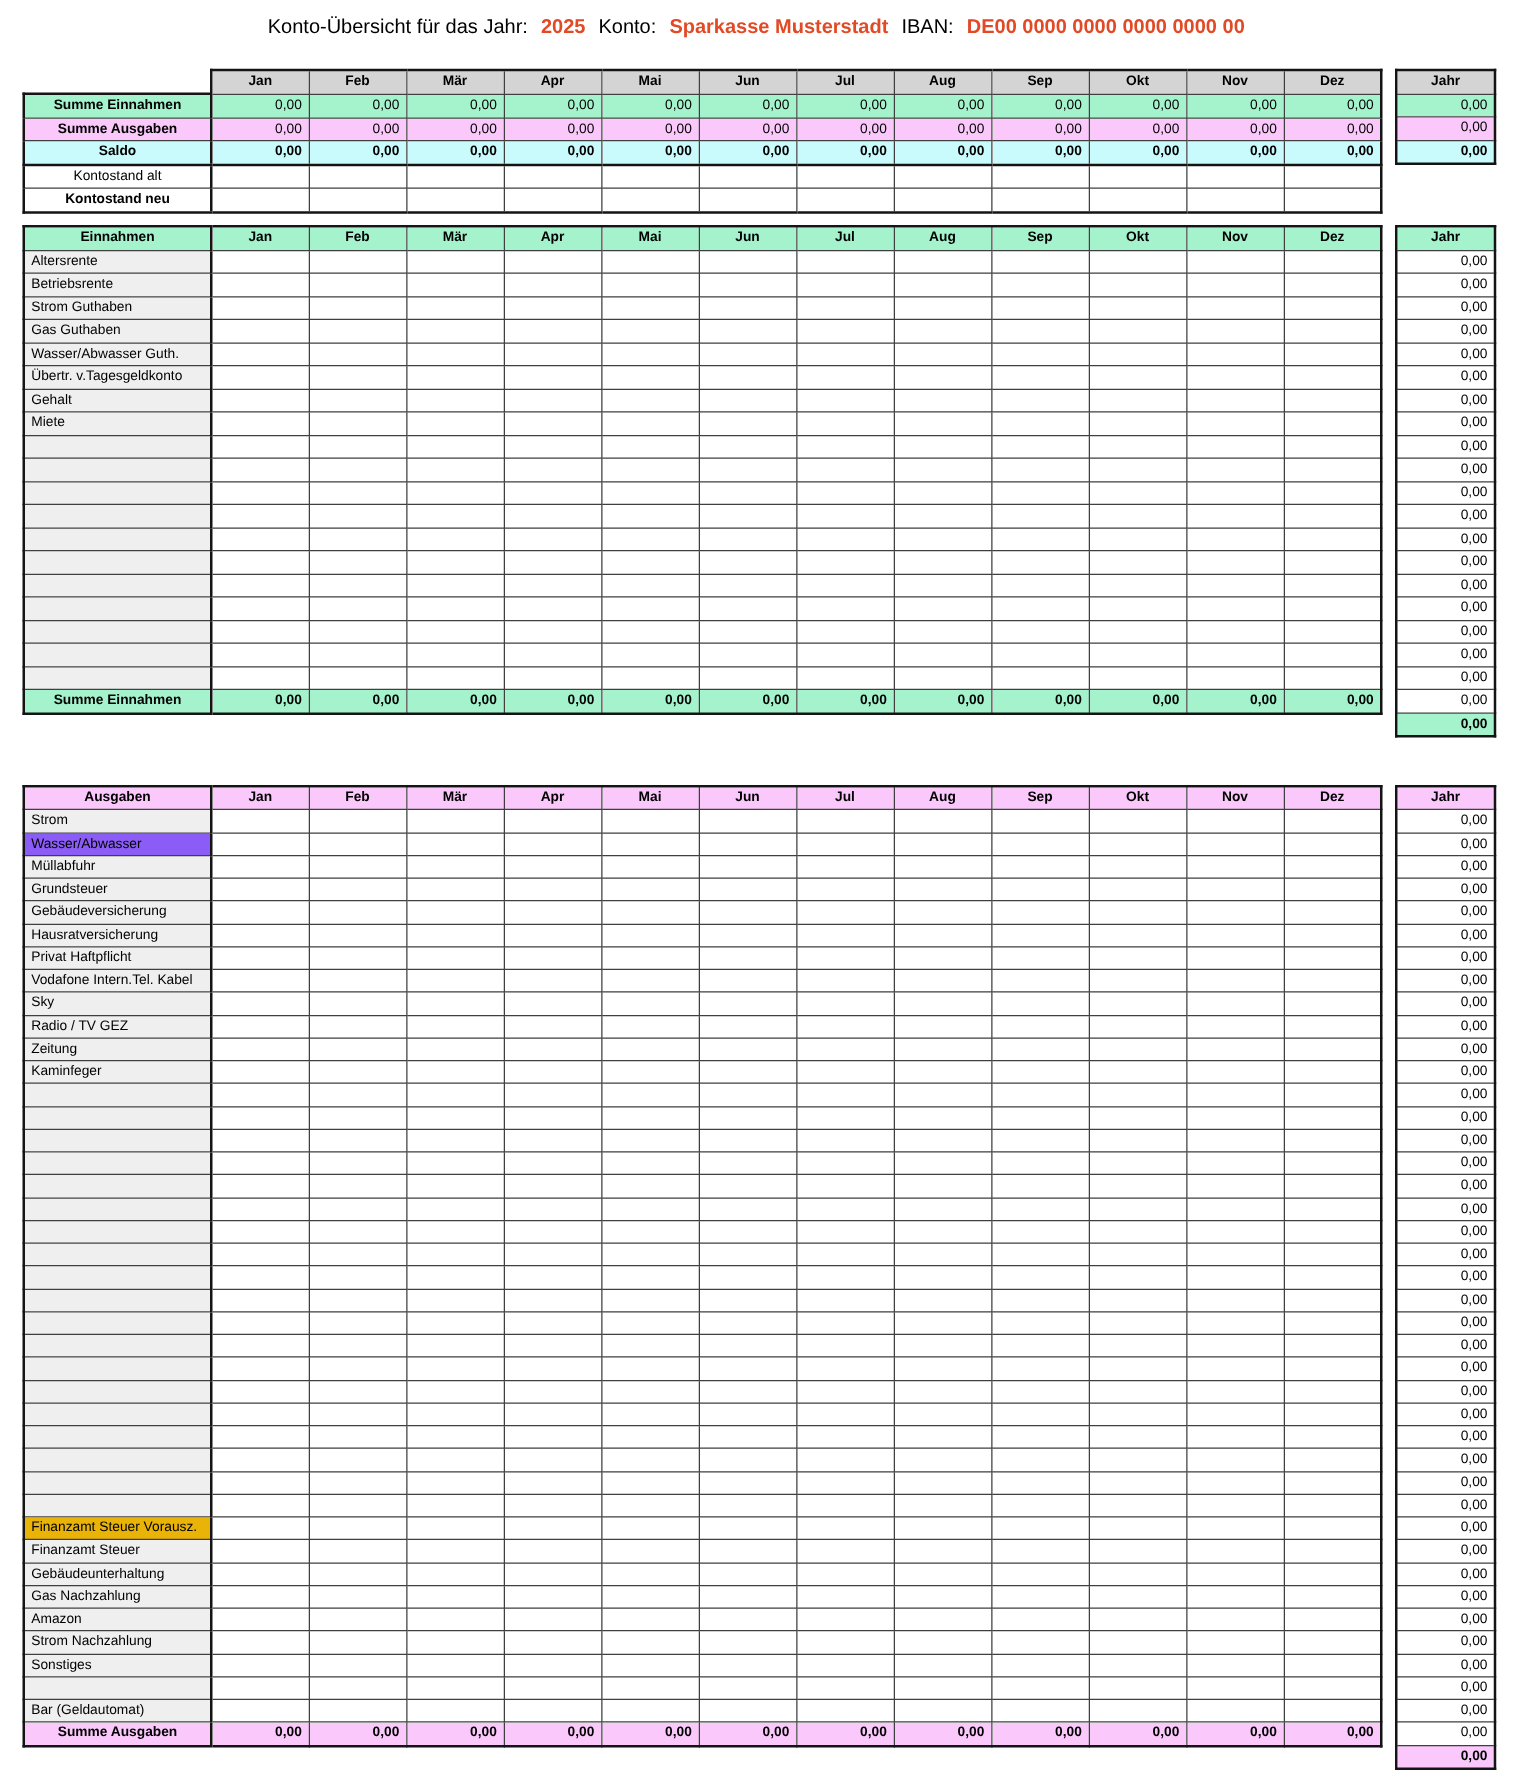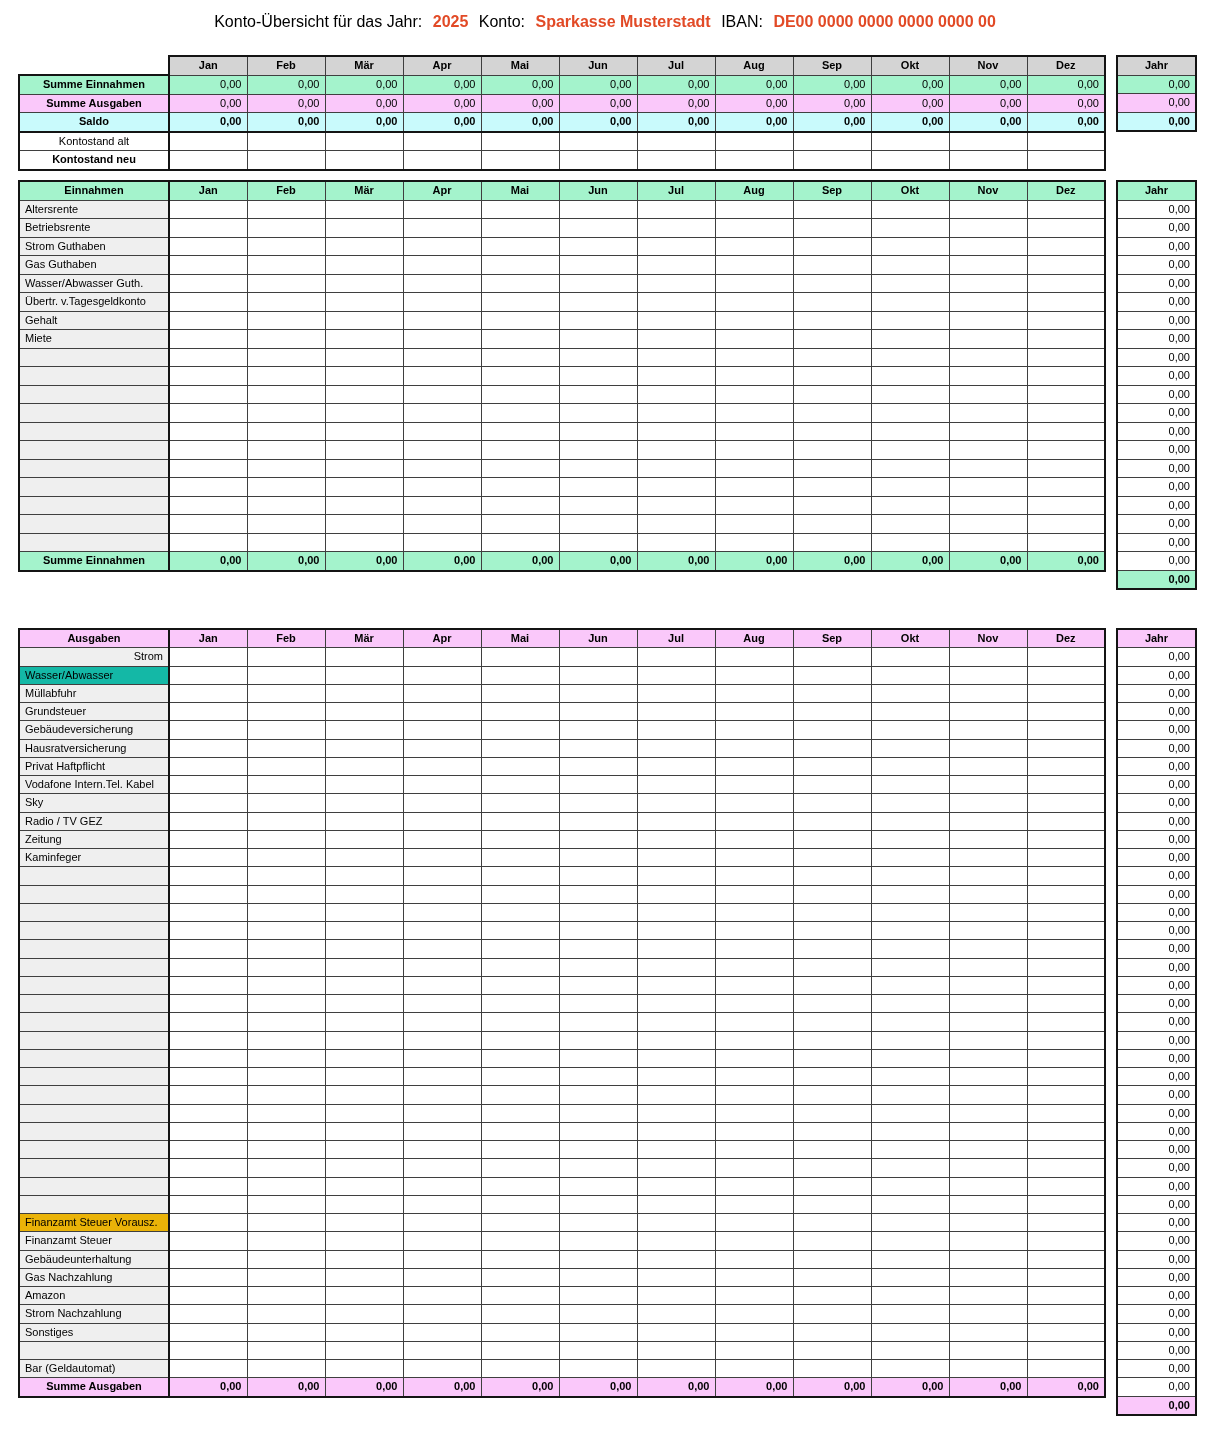--- a/index.html
+++ b/index.html
@@ -609,36 +609,36 @@
             <td class="cen" style="background-color: rgb(250, 200, 250); font-weight: bold;">Mai</td>
             <td class="cen" style="background-color: rgb(250, 200, 250); font-weight: bold;">Jun</td>
             <td class="cen" style="background-color: rgb(250, 200, 250); font-weight: bold;">Jul</td>
             <td class="cen" style="background-color: rgb(250, 200, 250); font-weight: bold;">Aug</td>
             <td class="cen" style="background-color: rgb(250, 200, 250); font-weight: bold;">Sep</td>
             <td class="cen" style="background-color: rgb(250, 200, 250); font-weight: bold;">Okt</td>
             <td class="cen" style="background-color: rgb(250, 200, 250); font-weight: bold;">Nov</td>
             <td class="cen" style="background-color: rgb(250, 200, 250); font-weight: bold;">Dez</td>
           </tr>
           <tr>
-            <td class="lab" style="background-color: rgb(239, 239, 239); text-align: right;">Strom</td>
-            <td class="val sepL"></td>
-            <td class="val"></td>
-            <td class="val"></td>
-            <td class="val"></td>
-            <td class="val"></td>
-            <td class="val"></td>
-            <td class="val"></td>
-            <td class="val"></td>
-            <td class="val"></td>
-            <td class="val"></td>
-            <td class="val"></td>
-            <td class="val"></td>
-          </tr>
-          <tr>
-            <td class="lab" style="background-color: #14b8a6;">Wasser/Abwasser</td>
+            <td class="lab" style="background-color: rgb(239, 239, 239);">Strom</td>
+            <td class="val sepL"></td>
+            <td class="val"></td>
+            <td class="val"></td>
+            <td class="val"></td>
+            <td class="val"></td>
+            <td class="val"></td>
+            <td class="val"></td>
+            <td class="val"></td>
+            <td class="val"></td>
+            <td class="val"></td>
+            <td class="val"></td>
+            <td class="val"></td>
+          </tr>
+          <tr>
+            <td class="lab" style="background-color: #8b5cf6;">Wasser/Abwasser</td>
             <td class="val sepL"></td>
             <td class="val"></td>
             <td class="val"></td>
             <td class="val"></td>
             <td class="val"></td>
             <td class="val"></td>
             <td class="val"></td>
             <td class="val"></td>
             <td class="val"></td>
             <td class="val"></td>

